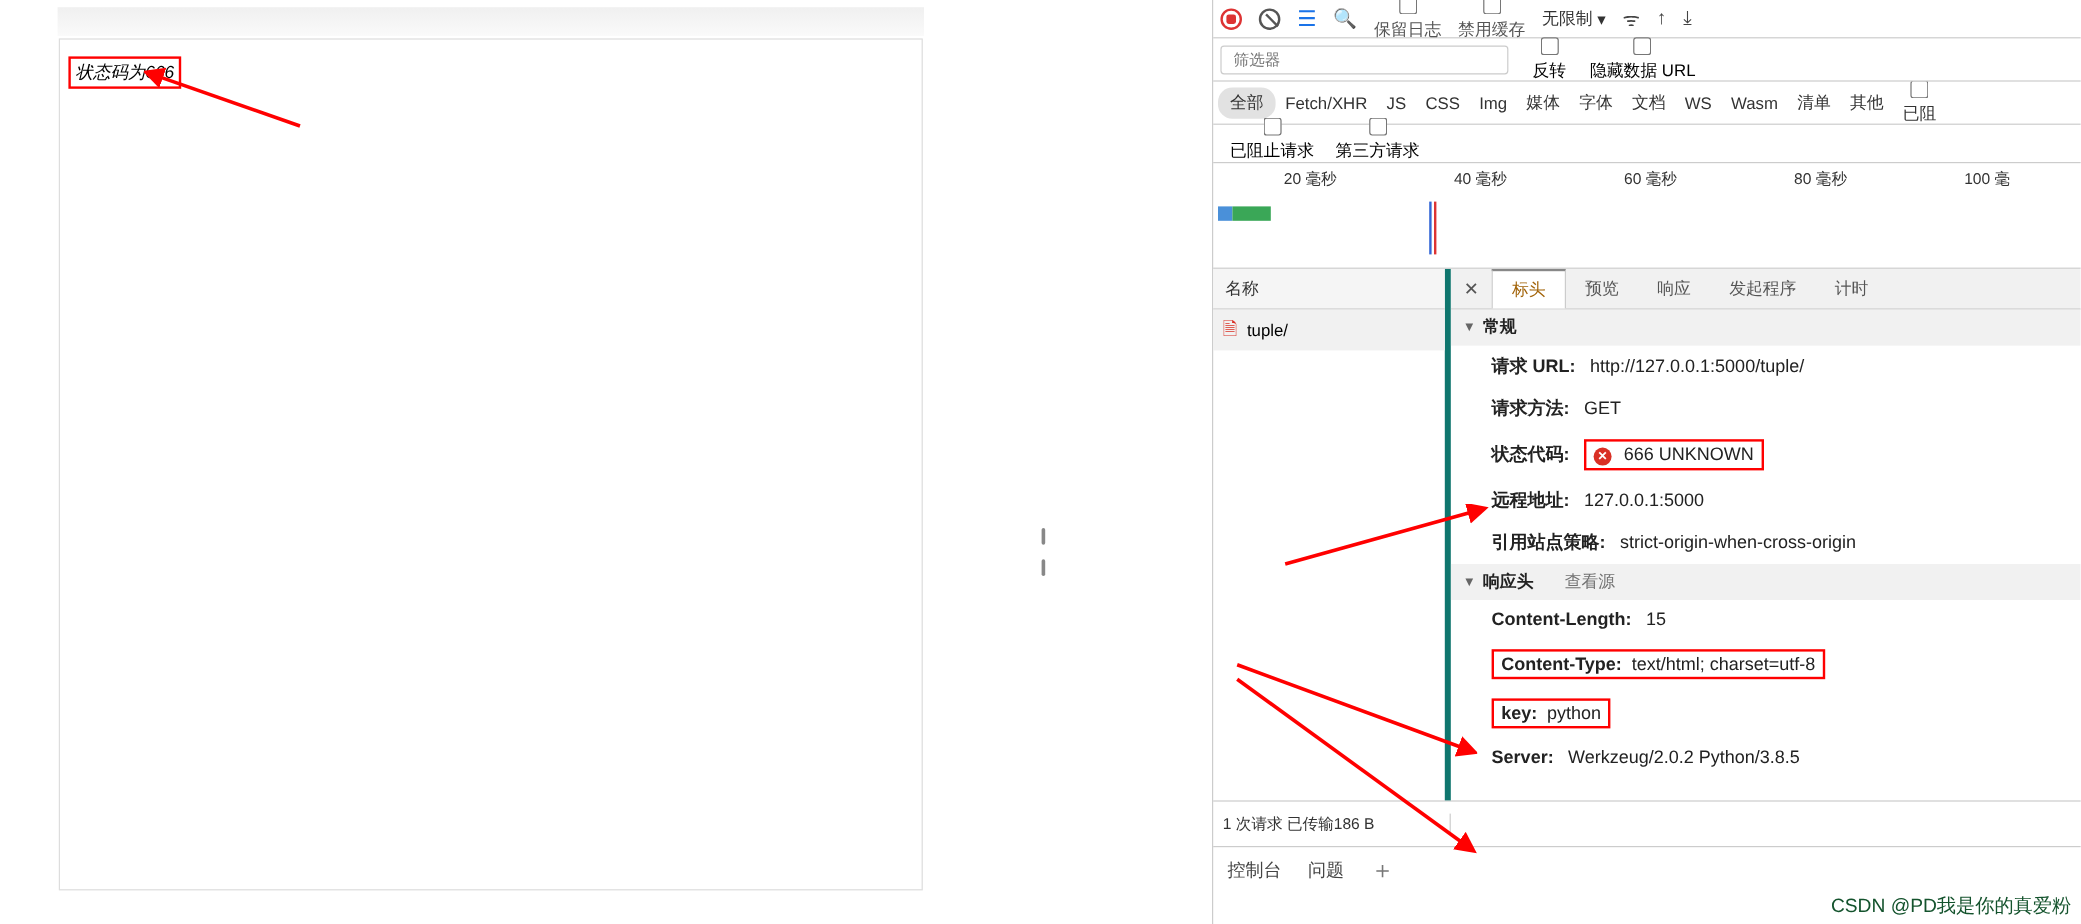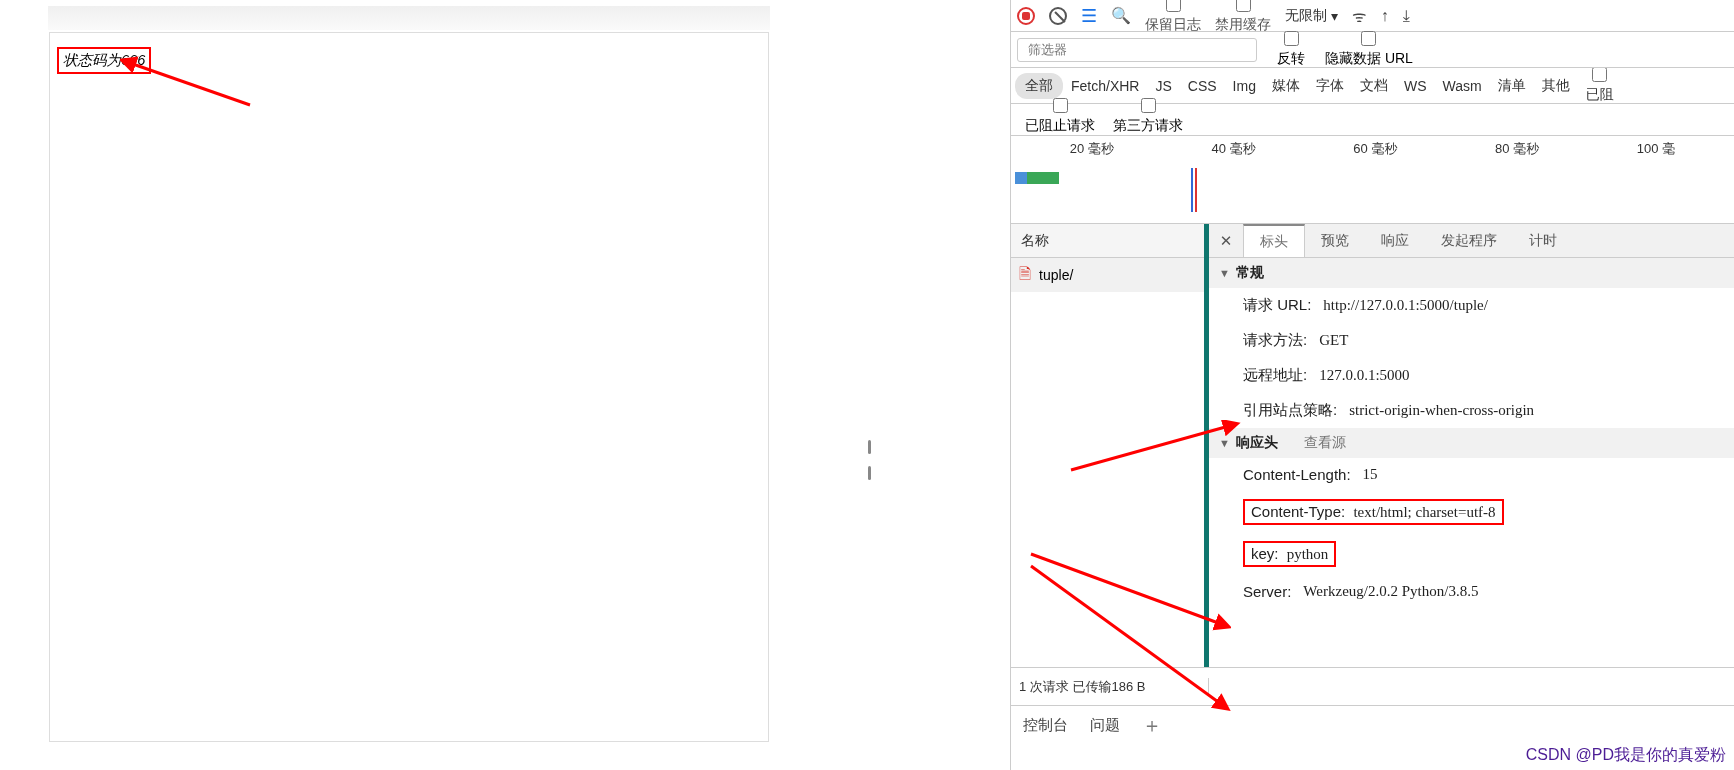--- a/index.html
+++ b/index.html
@@ -37,34 +37,34 @@
 .tl-line2 { position:absolute; top:32px; left:184px; width:2px; height:44px; background:#d33; }
 .grid-row { display:flex; height:444px; border-bottom:1px solid #ccc; }
 .name-col { width:198px; border-right:5px solid #0f766e; display:flex; flex-direction:column; }
 .col-head { height:34px; border-bottom:1px solid #ccc; display:flex; align-items:center; padding:0 10px; color:#333; background:#f3f3f3d0; }
 .name-item { height:34px; display:flex; align-items:center; gap:8px; padding:0 8px; background:#f1f1f1; cursor:pointer; }
 .file-ic { color:#d93025; font-size:15px;}
 .detail-col { flex:1; display:flex; flex-direction:column; overflow:auto; }
 .tabs { height:34px; border-bottom:1px solid #ccc; display:flex; align-items:stretch; background:#f1f1f1; }
 .tab-close { width:34px; display:flex; align-items:center; justify-content:center; color:#555; cursor:pointer; font-size:15px;}
 .tab { padding:0 16px; display:flex; align-items:center; border-right:1px solid #ccc; border-left:1px solid #ccc; cursor:pointer; color:#555; }
-.tab.active { background:#fff; color:#737373; border-top:2px solid #888; }
+.tab.active { background:#fff; color:#a16207; border-top:2px solid #888; }
 .section-head { background:#f1f1f1; padding:6px 10px; font-weight:bold; color:#222; display:flex; align-items:center; gap:6px;}
 .tri { font-size:11px; color:#666;}
 .kv { padding:8px 0 8px 34px; font-size:15px; color:#222; display:flex; align-items:center; gap:8px; }
-.kv b { font-weight:normal; margin-right:4px;text-align:center;}
-.mono { font-family:Liberation Serif, serif; }
+.kv b { font-weight:bold; margin-right:4px;text-align:center;}
+.mono { font-family:Liberation Sans, sans-serif; }
 .err-dot { width:15px; height:15px; background:#d93025; border-radius:50%; display:inline-flex; align-items:center; justify-content:center; color:#fff; font-size:10px; font-weight:bold; }
 .redbox { border:2px solid #ff0000; padding:2px 6px; display:inline-block;}
 .view-src { color:#737373; margin-left:20px; font-weight:normal; cursor:pointer;}
 .status-row { height:38px; border-bottom:1px solid #ccc; display:flex; align-items:center;}
 .status-left { width:198px; border-right:1px solid #ccc; padding:0 8px; color:#333; font-size:13px;}
 .bottom-tabs { height:38px; display:flex; align-items:center; gap:22px; padding:0 12px; color:#444; font-size:15px;}
 .bottom-add { font-size:20px; color:#777; cursor:pointer;}
-.watermark { position:absolute; right:8px; bottom:4px; font-size:16px; color:#4c1d95; font-family:Arial; }
+.watermark { position:absolute; right:8px; bottom:4px; font-size:16px; color:#14532d; font-family:Arial; }
 .arrow-svg { position:absolute; pointer-events:none; }
 .spacer { flex:1; }
 </style>
 </head>
 <body>
 
 <div class="left-pane">
   <div class="main-doc-shadow"></div>
   <div class="main-doc">
     <span class="status-text-box">状态码为666</span>
@@ -192,20 +192,27 @@
         </div>
       <div class="kv">
           <b>请求 URL:</b>
           <span class="mono">http://127.0.0.1:5000/tuple/</span>
         </div>
       <div class="kv">
           <b>请求方法:</b>
           <span class="mono">GET</span>
         </div>
       <div class="kv">
+          <b>状态代码:</b>
+        <span class="redbox">
+          <span class="err-dot">✕</span>
+          <span class="mono" style="margin-left:6px">666 UNKNOWN</span>
+        </span>
+      </div>
+      <div class="kv">
           <b>远程地址:</b>
           <span class="mono">127.0.0.1:5000</span>
         </div>
       <div class="kv">
           <b>引用站点策略:</b>
           <span class="mono">strict-origin-when-cross-origin</span>
         </div>
 
       <div class="section-head">
           <span class="tri">▼</span>

